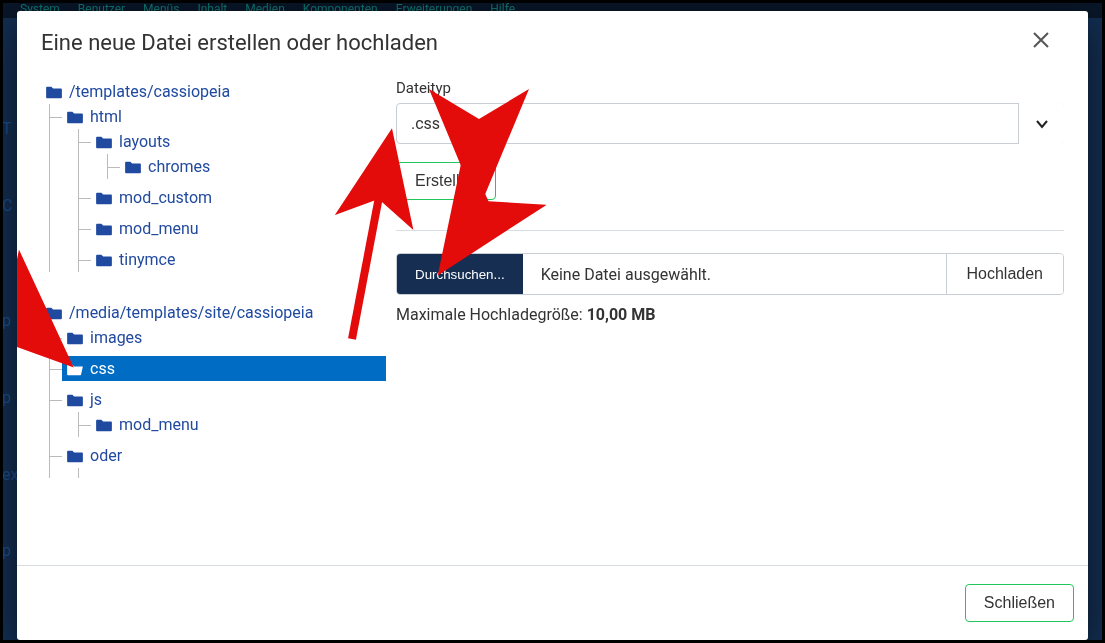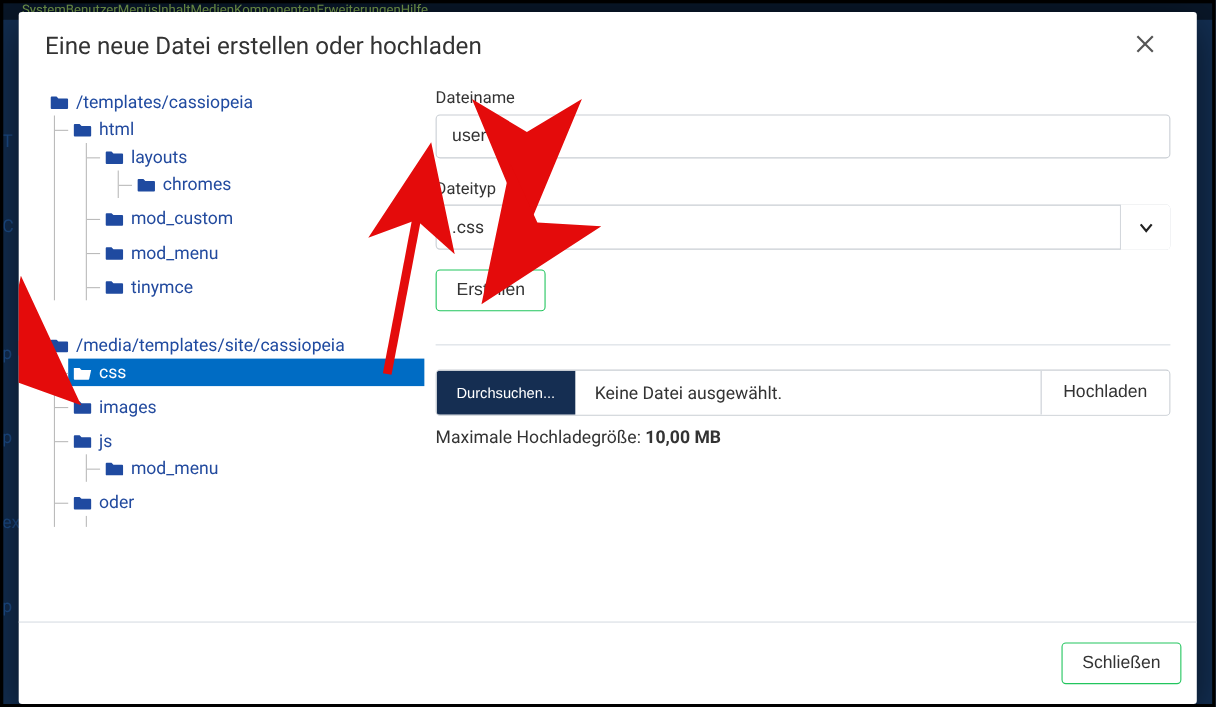--- a/index.html
+++ b/index.html
@@ -1,18 +1,18 @@
 <!DOCTYPE html>
 <html><head>
 <meta charset="utf-8">
 <style>
   * { box-sizing: border-box; margin: 0; padding: 0; }
   html, body { width: 1105px; height: 643px; font-family: -apple-system, BlinkMacSystemFont, "Segoe UI", Roboto, Arial, sans-serif; overflow: hidden; background: #0f1a33; }
   .backdrop { position: absolute; inset: 0; background: #132f53; }
-  .backdrop-nav { position: absolute; top: 0; left:0; right:0; height: 18px; background: rgba(0,0,0,0.5); display:flex; align-items:center; padding:0 20px; font-size:12px; color:#bef264; }
+  .backdrop-nav { position: absolute; top: 0; left:0; right:0; height: 18px; background: rgba(0,0,0,0.5); display:flex; align-items:center; gap:18px; padding:0 20px; font-size:12px; color:#14b8a6; }
   .backdrop-nav span { filter: blur(0.4px); opacity:0.6; }
   .side-letters { position:absolute; left:2px; top:110px; font-size:16px; color:#1e4f8c; line-height:2.4; }
 
   .modal { position: absolute; top: 11px; left: 17px; right: 17px; bottom: 3px; background: #fff; border-radius: 3px; box-shadow: 0 10px 40px rgba(0,0,0,0.6); display:flex; flex-direction:column; }
   
   .frame { position:absolute; inset:0; border:3px solid #000; pointer-events:none; }
 
   .modal-header { display:flex; align-items:center; justify-content:space-between; padding: 16px 34px 22px 24px; }
   .modal-title { font-size: 22px; color:#333; font-weight:400; }
   .close-x { font-size:22px; color:#555; cursor:pointer; line-height:1; padding:4px; }
@@ -182,37 +182,37 @@
           <div class="tree-row l0">
             <span class="folder-icon">
                 <svg viewBox="0 0 20 16">
                   <path fill="#1f4aa0" d="M2 2h5l2 2h9a1 1 0 0 1 1 1v9a1 1 0 0 1-1 1H2a1 1 0 0 1-1-1V3a1 1 0 0 1 1-1z"></path>
                 </svg>
               </span>
             <span class="label">/media/templates/site/cassiopeia</span>
           </div>
           <div class="tree-children">
             <div class="tree-item">
+              <div class="tree-row">
+                <span class="folder-icon">
+                    <svg viewBox="0 0 20 16">
+                      <path fill="#1f4aa0" d="M2 2h5l2 2h9a1 1 0 0 1 1 1v9a1 1 0 0 1-1 1H2a1 1 0 0 1-1-1V3a1 1 0 0 1 1-1z"></path>
+                    </svg>
+                  </span>
+                <span class="label">images</span>
+              </div>
+            </div>
+            <div class="tree-item">
               <div class="tree-row selected" style="margin-left:12px; margin-right:0; padding-right:80px;">
                 <span class="folder-icon">
                     <svg viewBox="0 0 20 16">
                       <path fill="#fff" d="M1 3h6l2 2h10l-2 9a1 1 0 0 1-1 1H2a1 1 0 0 1-1-1V3z"></path>
                     </svg>
                   </span>
                 <span class="label">css</span>
-              </div>
-            </div>
-            <div class="tree-item">
-              <div class="tree-row">
-                <span class="folder-icon">
-                    <svg viewBox="0 0 20 16">
-                      <path fill="#1f4aa0" d="M2 2h5l2 2h9a1 1 0 0 1 1 1v9a1 1 0 0 1-1 1H2a1 1 0 0 1-1-1V3a1 1 0 0 1 1-1z"></path>
-                    </svg>
-                  </span>
-                <span class="label">images</span>
               </div>
             </div>
             <div class="tree-item">
               <div class="tree-row">
                 <span class="folder-icon">
                     <svg viewBox="0 0 20 16">
                       <path fill="#1f4aa0" d="M2 2h5l2 2h9a1 1 0 0 1 1 1v9a1 1 0 0 1-1 1H2a1 1 0 0 1-1-1V3a1 1 0 0 1 1-1z"></path>
                     </svg>
                   </span>
                 <span class="label">js</span>
@@ -248,24 +248,20 @@
               </div>
             </div>
           </div>
         </div>
 
       </div>
     </div>
 
     <div class="form-col">
 
-      <div class="field-group">
-        <div class="form-label">Dateiname</div>
-        <input class="text-input" value="user" style="">
-      </div>
 
       <div class="field-group">
         <div class="form-label">Dateityp</div>
         <div class="select-wrap">
           <div class="text-input">.css</div>
           <div class="chev-btn">
             <svg viewBox="0 0 16 16">
                 <path d="M3 5 L8 11 L13 5" stroke="#222" stroke-width="2" fill="none"></path>
               </svg>
           </div>

